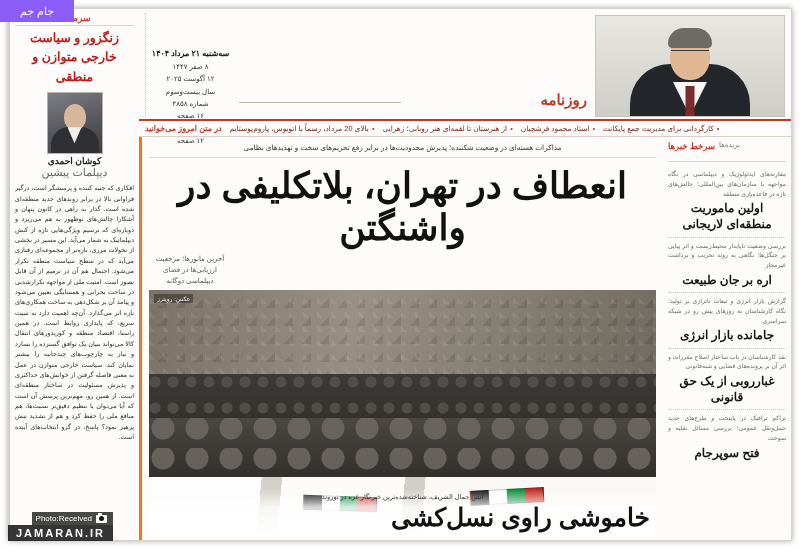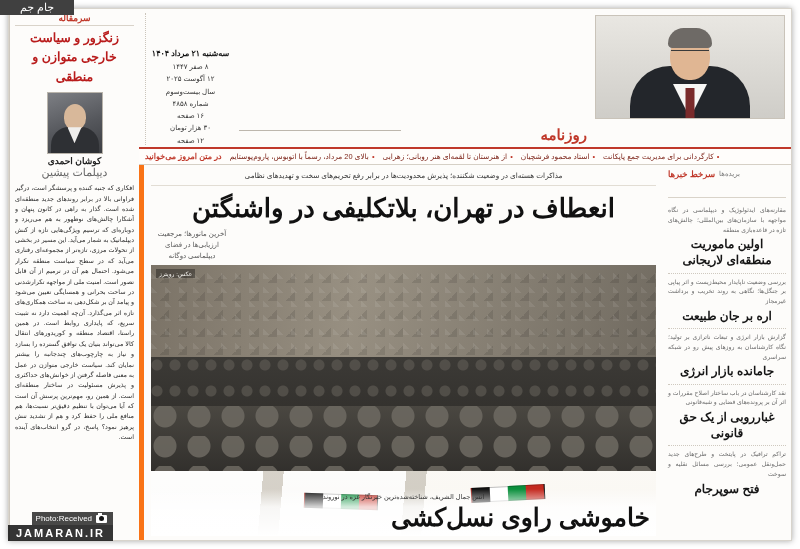--- a/index.html
+++ b/index.html
@@ -11,22 +11,22 @@
   #page {
     position: relative;
     width: 800px; height: 549px;
     margin: 0 auto;
     background: #ffffff;
     overflow: hidden;
   }
   
   .corner-tab {
     position: absolute; top: 0; left: 0;
-    width: 74px; height: 15px;
-    background: #404040;
+    width: 74px; height: 22px;
+    background: #8b5cf6;
     color: #fff;
     font-size: 11px;
     display: flex; align-items: center; justify-content: center;
     letter-spacing: 1px;
     z-index: 40;
   }
   
   .sheet {
     position: absolute;
     top: 8px; left: 8px; right: 8px; bottom: 8px;
@@ -105,21 +105,21 @@
   
   .main-wrap {
     flex: 1;
     display: flex; flex-direction: column;
     min-width: 0;
   }
   
   .masthead {
     display: flex; flex-direction: row-reverse;
     align-items: stretch;
-    height: 140px;
+    height: 112px;
     border-bottom: 2px solid #c0392b;
     padding: 4px 6px 2px 6px;
   }
   .md-meta {
     width: 90px;
     padding-top: 34px;
     text-align: center;
     font-size: 7px;
     line-height: 1.75;
     color: #333;
@@ -137,21 +137,21 @@
     font-weight: bold;
     color: #d0342c;
     font-size: 132px;
     line-height: 0.92;
     letter-spacing: -6px;
     margin-top: -6px;
     text-shadow: 0 1px 0 rgba(0,0,0,0.08);
   }
   .logo-rooz {
     position: absolute;
-    bottom: 1px; right: 8px;
+    bottom: 8px; right: 8px;
     font-size: 15px; font-weight: bold; color:#c0392b;text-align:center;
   }
   .logo-line {
     position: absolute; bottom: 14px; left: 4px; width: 45%;
     height: 1px; background: #bdb7ad;
   }
   .md-left {
     width: 190px;
     display: flex; flex-direction: column; gap: 4px;
     padding-top: 2px;
@@ -210,28 +210,28 @@
   }
   .ticker .item { white-space: nowrap; }
   .ticker .item::before { content: "•"; color:#c0392b; margin-left: 3px; }
   
   .body-row {
     flex: 1; display: flex; flex-direction: row-reverse; min-height: 0;
   }
   .center-col {
     flex: 1; padding: 5px 7px 4px 7px; min-width: 0;
     display: flex; flex-direction: column;
-    border-left: 5px solid #f97316;
+    border-left: 3px solid #f97316;
   }
   .overline {
     font-size: 7.3px; color:#333; text-align: center; line-height:1.6;
     border-bottom: 1px solid #e2ddd4; padding-bottom: 3px;
   }
   .headline {
-    font-size: 26px; font-weight: bold; color:#111;
+    font-size: 36px; font-weight: bold; color:#111;
     text-align: center; letter-spacing: -0.5px;
     margin: 7px 0 4px 0;
   }
   .subdeck {
     display:flex; flex-direction: row-reverse; gap:6px; align-items:flex-start;
     font-size: 7px; color:#555; padding: 0 2px 4px 2px;
   }
   .subdeck .col { width: 78px; text-align:center; line-height:1.6;}
   .photo {
     flex: 1; position: relative; overflow: hidden;
@@ -304,22 +304,22 @@
     margin-top: 1px; letter-spacing: -0.5px;
   }
   
   .left-col {
     width: 128px;
     padding: 4px 5px;
     display: flex; flex-direction: column;
     background:#fdfcfa;
   }
   .lc-head {
-    display:flex; flex-direction: row-reverse; align-items:center; gap:4px;
-    border-bottom: 1px solid #d9d3c9; padding-bottom: 18px; margin-bottom: 4px;
+    display:flex; flex-direction: row-reverse; gap:4px;
+    border-bottom: 1px solid #d9d3c9; padding-bottom: 10px; margin-bottom: 4px;
   }
   .lc-head .t1 { font-size: 8.5px; font-weight: bold; color:#c0392b;}
   .lc-head .t2 { font-size: 7px; color:#777;}
   .brief { border-bottom: 1px dotted #cfc9bf; padding: 3px 0 4px 0; }
   .brief .lead { font-size: 6.1px; color:#6a6a6a; line-height:1.6; text-align: justify;}
   .brief .ttl { font-size: 12px; font-weight: bold; color:#151515; text-align:center; margin-top: 2px; line-height: 1.35;}
   .brief:last-child { border-bottom: none; }
   
   .watermark {
     position: absolute;

